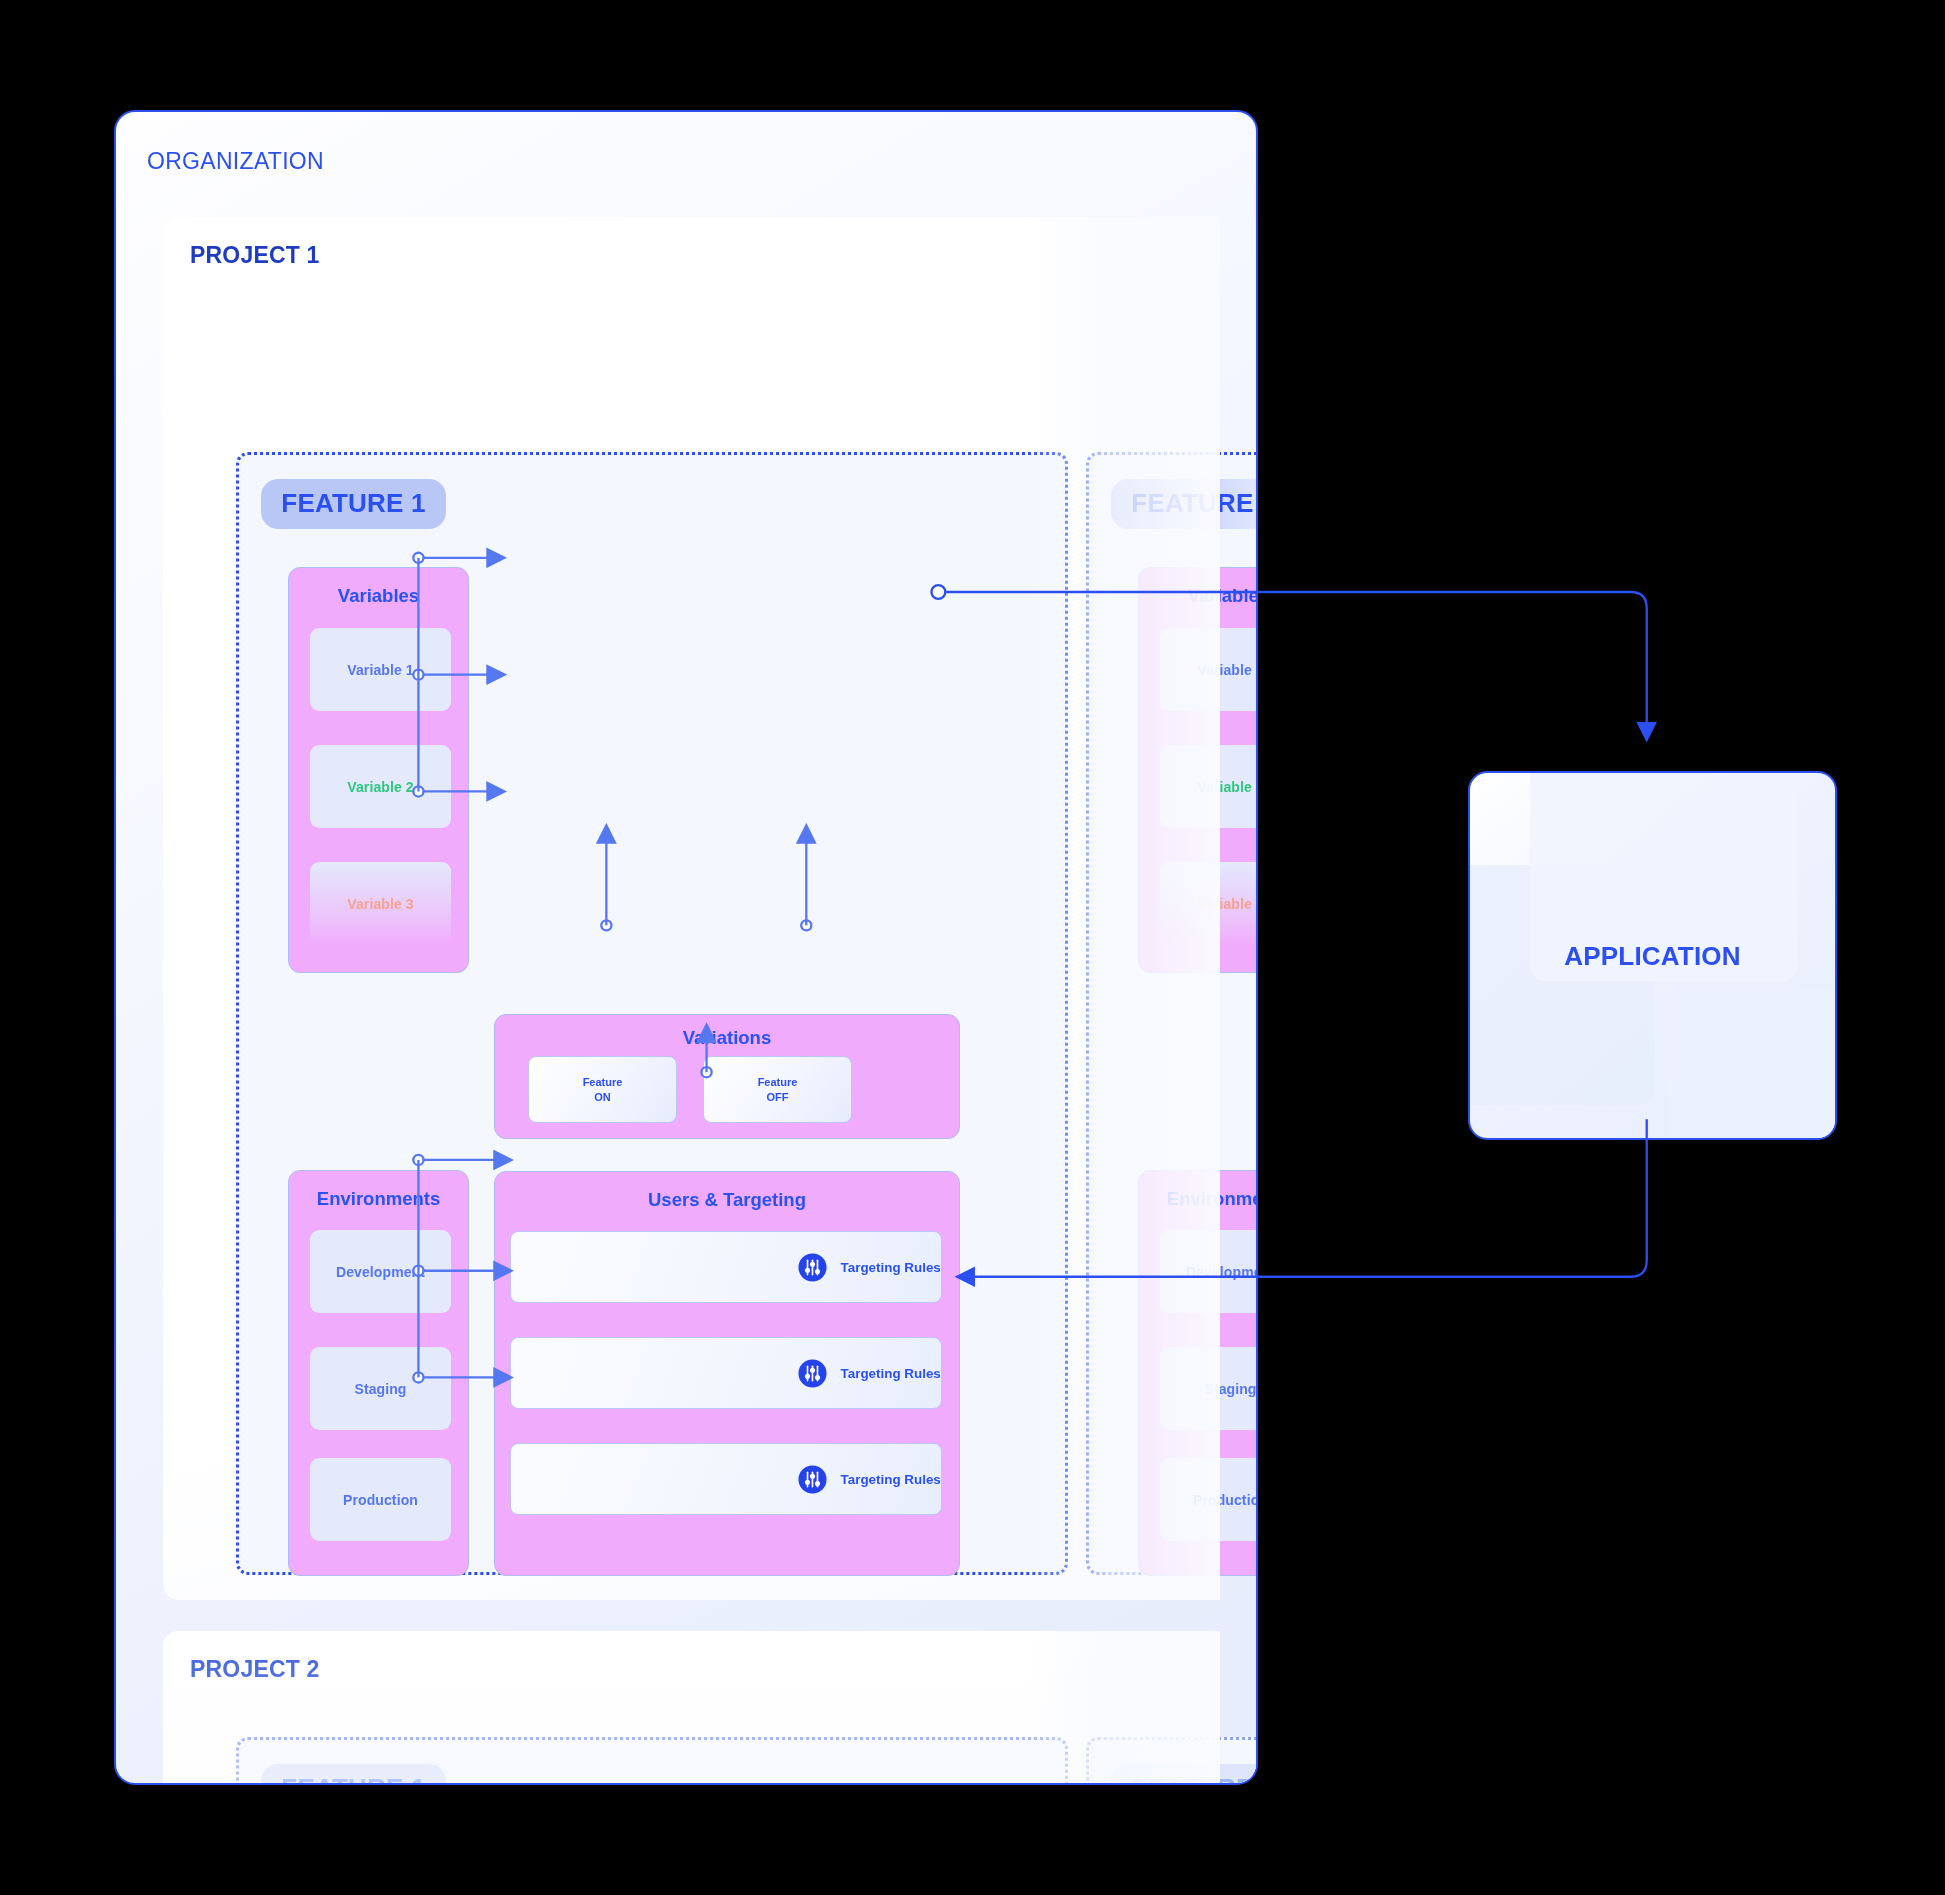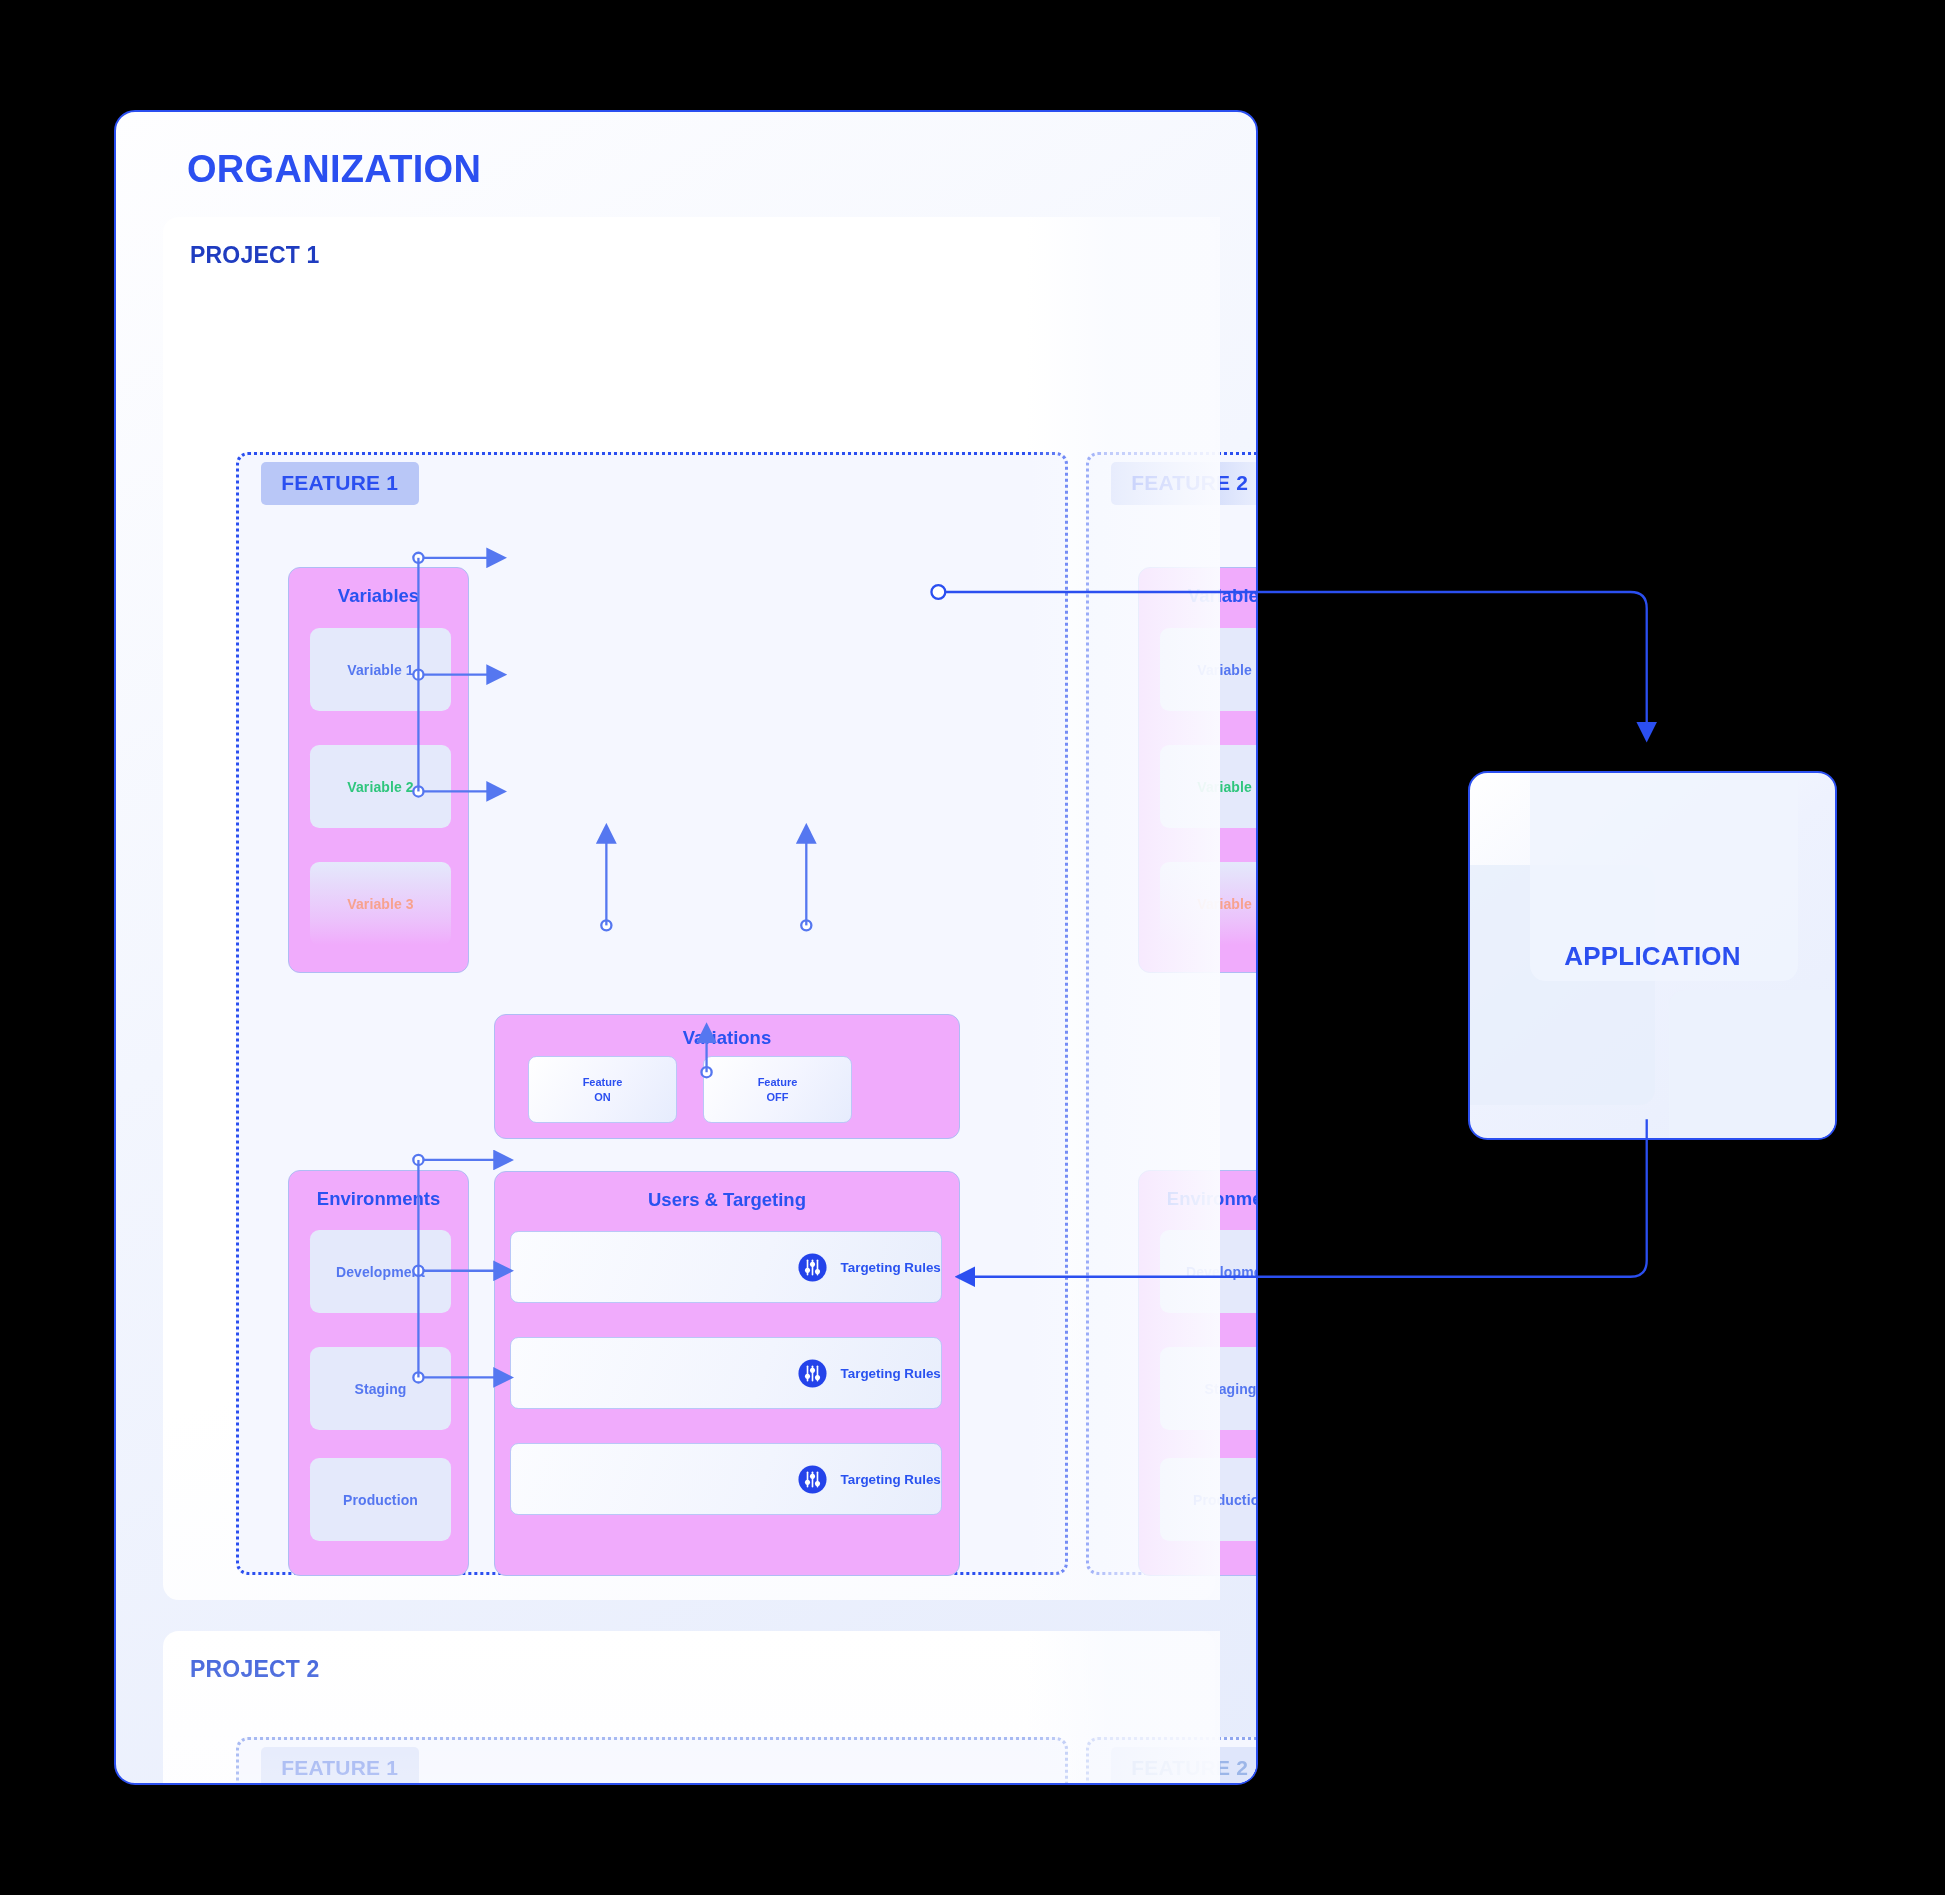--- a/index.html
+++ b/index.html
@@ -16,23 +16,22 @@
     position: absolute;
     left: 114px; top: 110px;
     width: 1144px; height: 1675px;
     background: linear-gradient(150deg, #fefeff 0%, #f3f6fe 42%, #e6ecfc 100%);
     border: 2.3px solid #2b4ff0;
     border-radius: 21px;
     overflow: hidden;
   }
   .org-title {
     position: absolute; left: 31px; top: 36px;
-    font-size: 38px; font-weight: 700; letter-spacing: 0.3px;
+    font-size: 23px; font-weight: 400; letter-spacing: 0.3px;
     color: #2b4ff0;
-    margin-left: 40px;
   }
 
   
   .proj-card {
     position: absolute;
     background: #ffffff;
     border-radius: 15.7px;
   }
   .proj1 { left: 47px; top: 105px; width: 1052px; height: 1383px;
            background: linear-gradient(165deg,#ffffff 0%,#ffffff 72%,#fafbff 100%); }
@@ -54,25 +53,25 @@
   .feat-box {
     position: absolute;
     background: #f5f7ff;
     border: 3.2px dotted #2b4ff0;
     border-radius: 12px;
   }
   .feat1 { left: 73px; top: 235px; width: 832px; height: 1123px; }
   .feat2 { left: 923px; top: 235px; width: 832px; height: 1123px; }
 
   .feat-badge {
-    position: absolute; left: 22px; top: 7px;
+    position: absolute; left: 22px; top: 24px;
     padding: 9.2px 20.3px 10.2px 20.3px;
     background: #b9c7f7;
-    border-radius: 5px;
-    font-size: 21px; font-weight: 700; letter-spacing: 0.2px;
+    border-radius: 17px;
+    font-size: 26px; font-weight: 700; letter-spacing: 0.2px;
     color: #2b4ff0; white-space: nowrap;
   }
   .feat2 .feat-badge { background: linear-gradient(90deg,#b9c7f7 0%,#cfd9fa 55%,#eef2fe 100%); }
 
   
   .panel {
     position: absolute;
     background: #f0abfc;
     border: 1.4px solid #aebdf4;
     border-radius: 12px;

